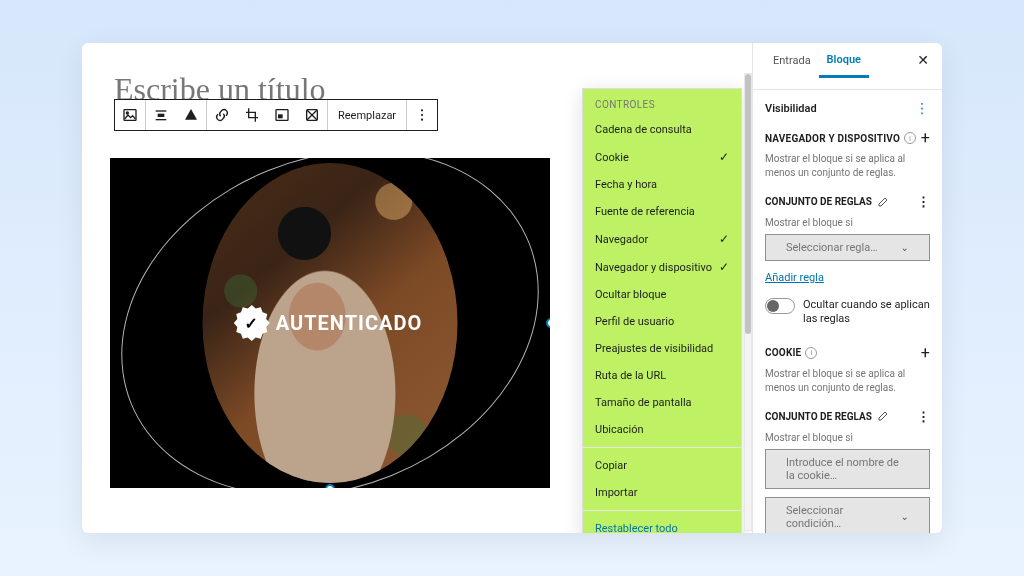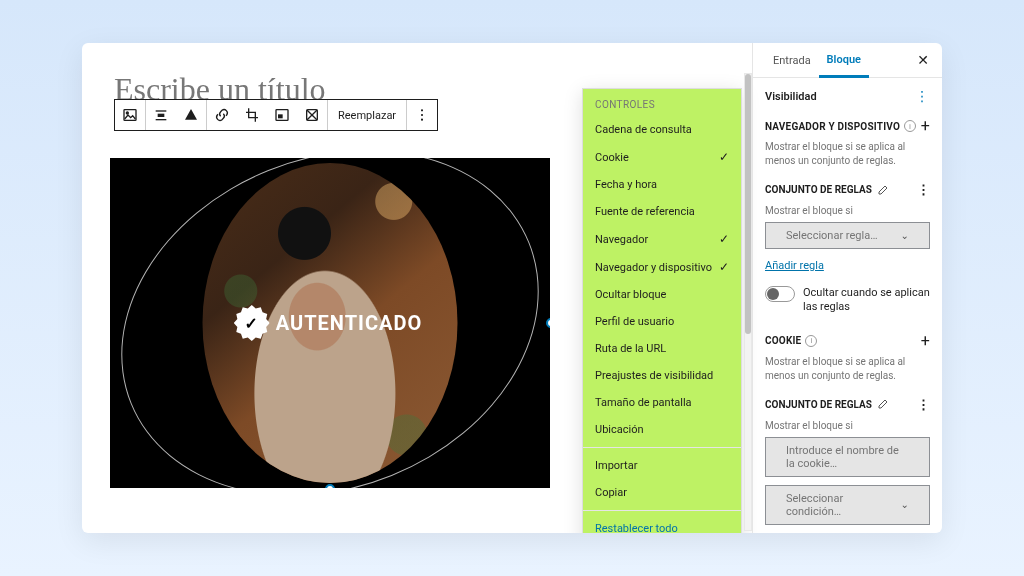--- a/index.html
+++ b/index.html
@@ -34,21 +34,21 @@
   .controls-menu .hdr { font-size: 10px; color: #757575; padding: 10px 12px 6px; letter-spacing: .4px; }
   .controls-menu .item { font-size: 11px; color: #1e1e1e; padding: 7px 12px; cursor: pointer; display: flex; justify-content: space-between; align-items: center; }
   .controls-menu .item .check { font-size: 12px; color: #1e1e1e; }
   .controls-menu hr { border: none; border-top: 1px solid #e5e5e5; margin: 4px 0; }
   .controls-menu .reset { color: #0073aa; }
 
   
   .sidebar { width: 190px; border-left: 1px solid #e5e5e5; display: flex; flex-direction: column; font-size: 11px; color: #1e1e1e; position: relative; }
   .sidebar .vscroll { position:absolute; left:-9px; top:30px; bottom:2px; width:8px; background:#f3f3f3; border:1px solid #e8e8e8;}
   .sidebar .vscroll .thumb { position:absolute; left:0; top:0; width:100%; height:260px; background:#c2c2c2; border-radius:3px;}
-  .tabs { display: flex; align-items: center; border-bottom: 1px solid #e5e5e5; padding: 0 10px 0 12px; text-align: right; }
+  .tabs { display: flex; align-items: center; border-bottom: 1px solid #e5e5e5; padding: 0 10px 12px 12px; text-align: right; }
   .tabs .tab { padding: 10px 8px 9px; font-size: 11px; color: #555; cursor: pointer; }
   .tabs .tab.active { color: #007cba; border-bottom: 3px solid #007cba; font-weight: 600; margin-bottom: -1px; }
   .tabs .close { margin-left: auto; width: 18px; height: 18px; display:flex; align-items:center; justify-content:center; cursor:pointer; font-size:14px; color:#1e1e1e;}
   .panel { padding: 10px 12px 14px; overflow-y: auto; }
   .panel .title-row { display:flex; align-items:center; justify-content:space-between;}
   .panel .sec-title { font-size: 11px; font-weight: 600; color:#1e1e1e;}
   .kebab { width:16px; height:16px; display:flex; align-items:center; justify-content:center; color:#007cba; cursor:pointer; font-size:14px;}
   .panel .subhdr { display:flex; align-items:center; justify-content:space-between; margin-top:14px; font-size:10px; font-weight:700; color:#1e1e1e; letter-spacing:.2px;}
   .panel .subhdr .info { width:12px;height:12px;border:1px solid #999;border-radius:50%;display:inline-flex;align-items:center;justify-content:center;font-size:8px;color:#999;margin-left:4px;font-weight:400;}
   .panel .plus { font-size:16px; font-weight:400; color:#1e1e1e; cursor:pointer; line-height:1;}
@@ -173,37 +173,37 @@
           <span>Navegador y dispositivo</span>
           <span class="check">✓</span>
         </div>
       <div class="item">
           <span>Ocultar bloque</span>
         </div>
       <div class="item">
           <span>Perfil de usuario</span>
         </div>
       <div class="item">
+          <span>Preajustes de visibilidad</span>
+        </div>
+      <div class="item">
           <span>Ruta de la URL</span>
         </div>
       <div class="item">
-          <span>Preajustes de visibilidad</span>
-        </div>
-      <div class="item">
           <span>Tamaño de pantalla</span>
         </div>
       <div class="item">
           <span>Ubicación</span>
         </div>
       <hr>
       <div class="item">
+          <span>Copiar</span>
+        </div>
+      <div class="item">
           <span>Importar</span>
-        </div>
-      <div class="item">
-          <span>Copiar</span>
         </div>
       <hr>
       <div class="item reset">
           <span>Restablecer todo</span>
         </div>
     </div>
   </div>
 
   <div class="sidebar">
     <div class="vscroll">

